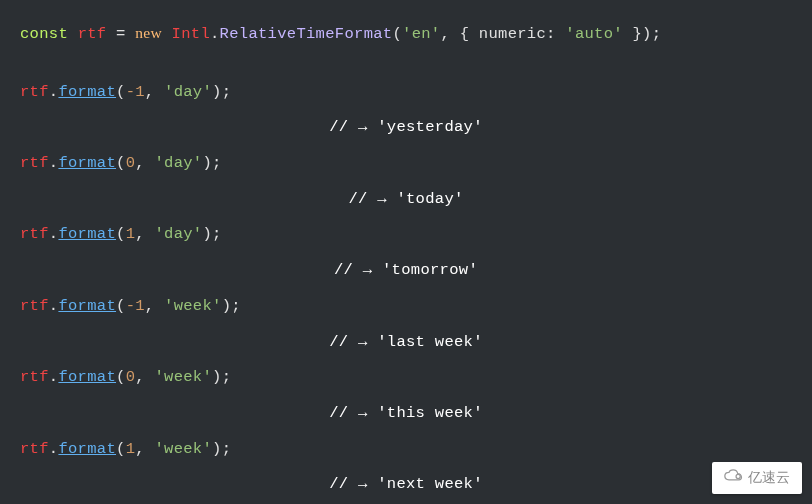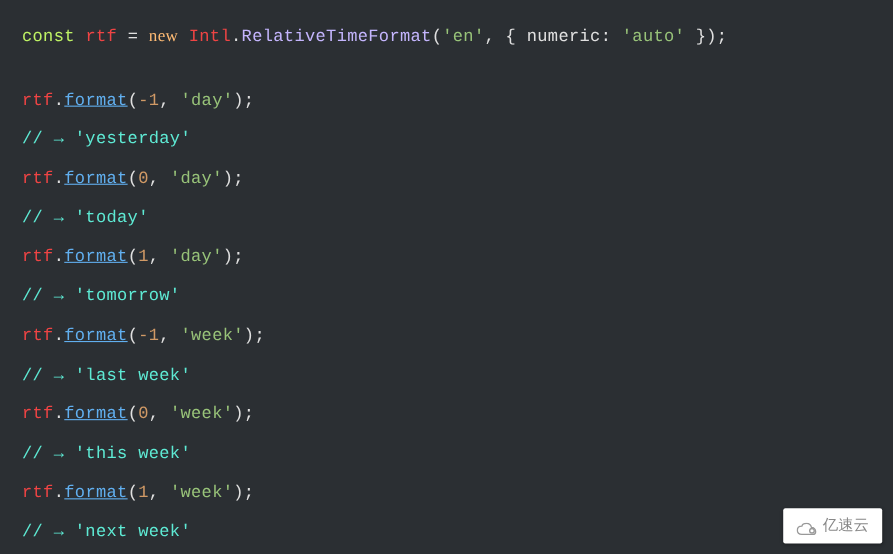--- a/index.html
+++ b/index.html
@@ -29,34 +29,34 @@
     .kw { color: #bef264; }
     .var { color: #ef4444; }
     .op { color: #e0e0e0; }
     .new { color: #fdba74; font-family: Liberation Serif, serif; }
     .class { color: #c4b5fd; }
     .punct { color: #e0e0e0; }
     .str { color: #98c379; }
     .prop { color: #e0e0e0; }
     .method { color: #61afef; text-decoration: underline; }
     .num { color: #d19a66; }
-    .comment { color: #5eead4; }
+    .comment { color: #ffffff; text-align: center; }
     .watermark {
       position: absolute;
       bottom: 10px;
       right: 10px;
       background: #ffffff;
       color: #888;
       padding: 6px 12px;
       font-size: 14px;
       font-family: sans-serif;
       border-radius: 2px;
       box-shadow: 0 1px 3px rgba(0,0,0,0.3);
       display: flex;
-      align-items: flex-end;
+      align-items: flex-start;
       gap: 4px;
     }
     .watermark-icon {
       width: 20px;
       height: 14px;
       display: inline-block;
     }
   </style>
 </head>
 <body>

